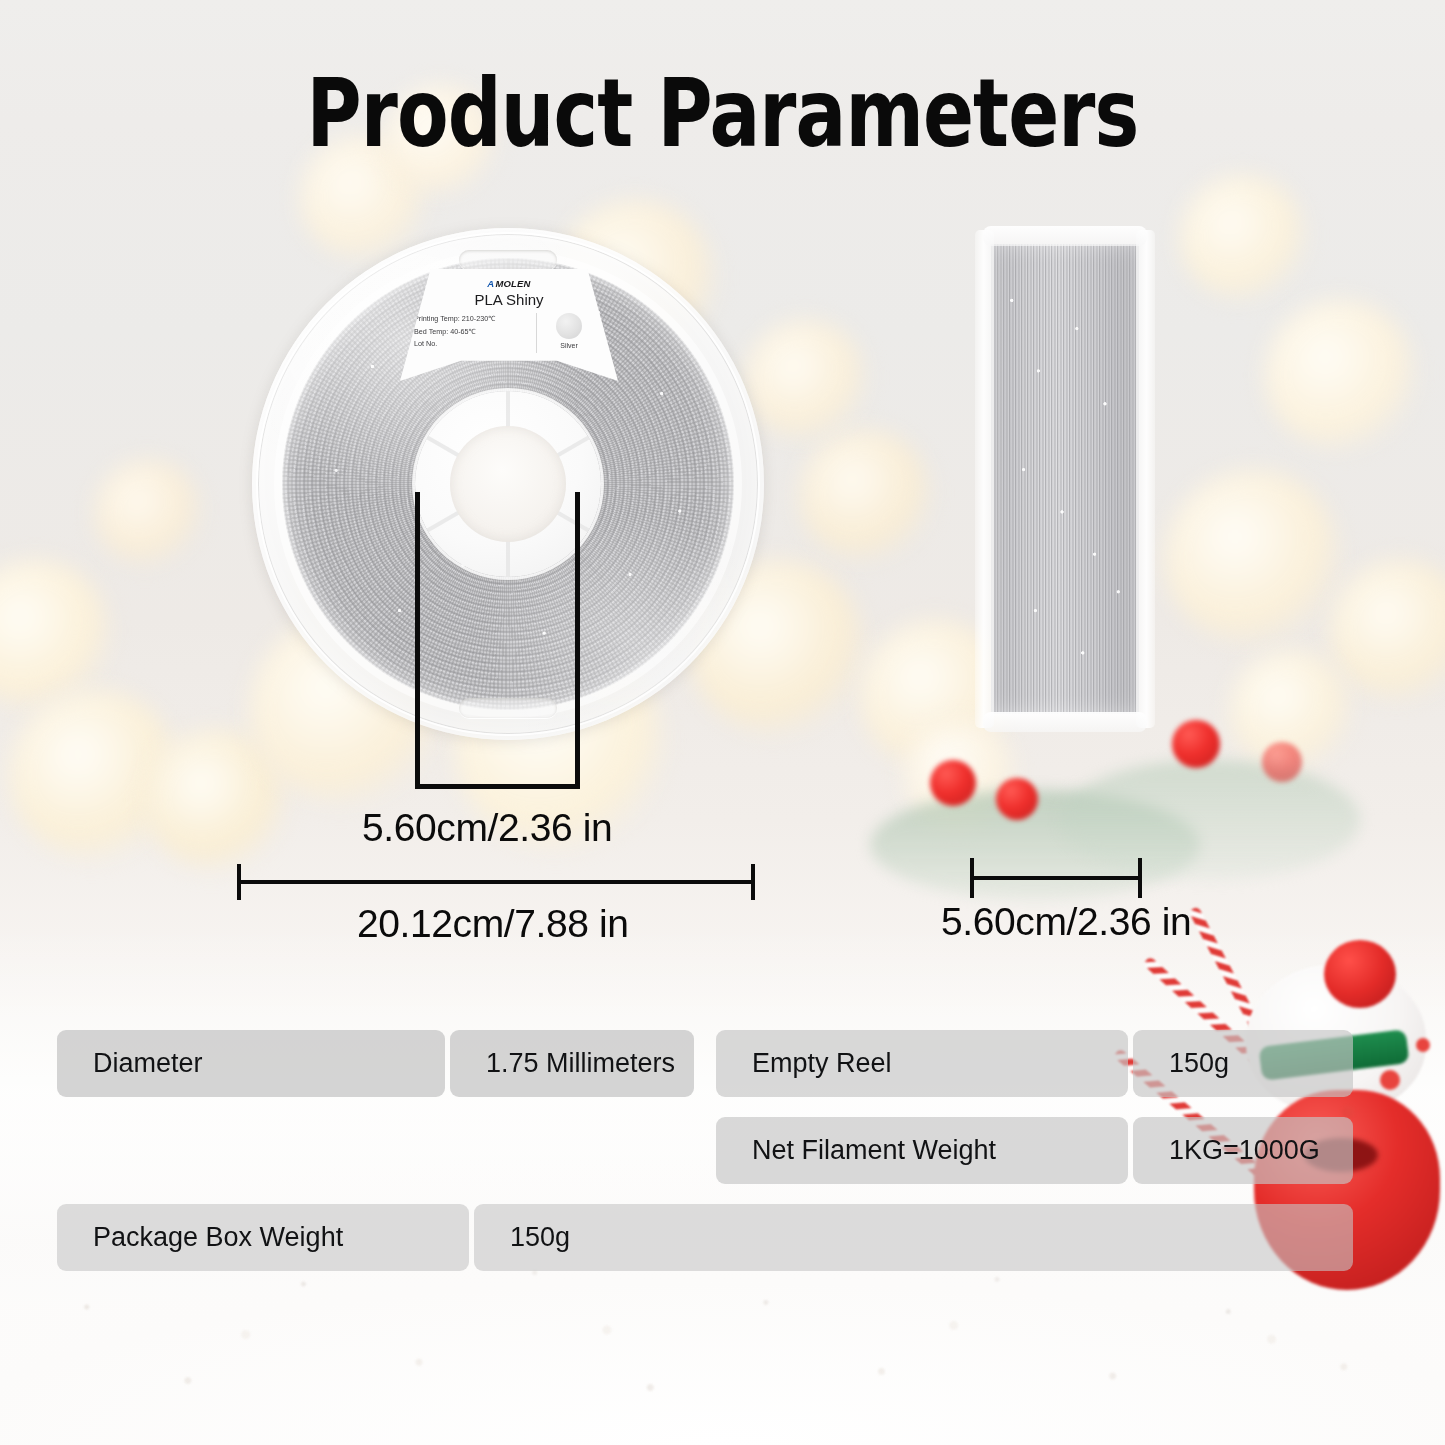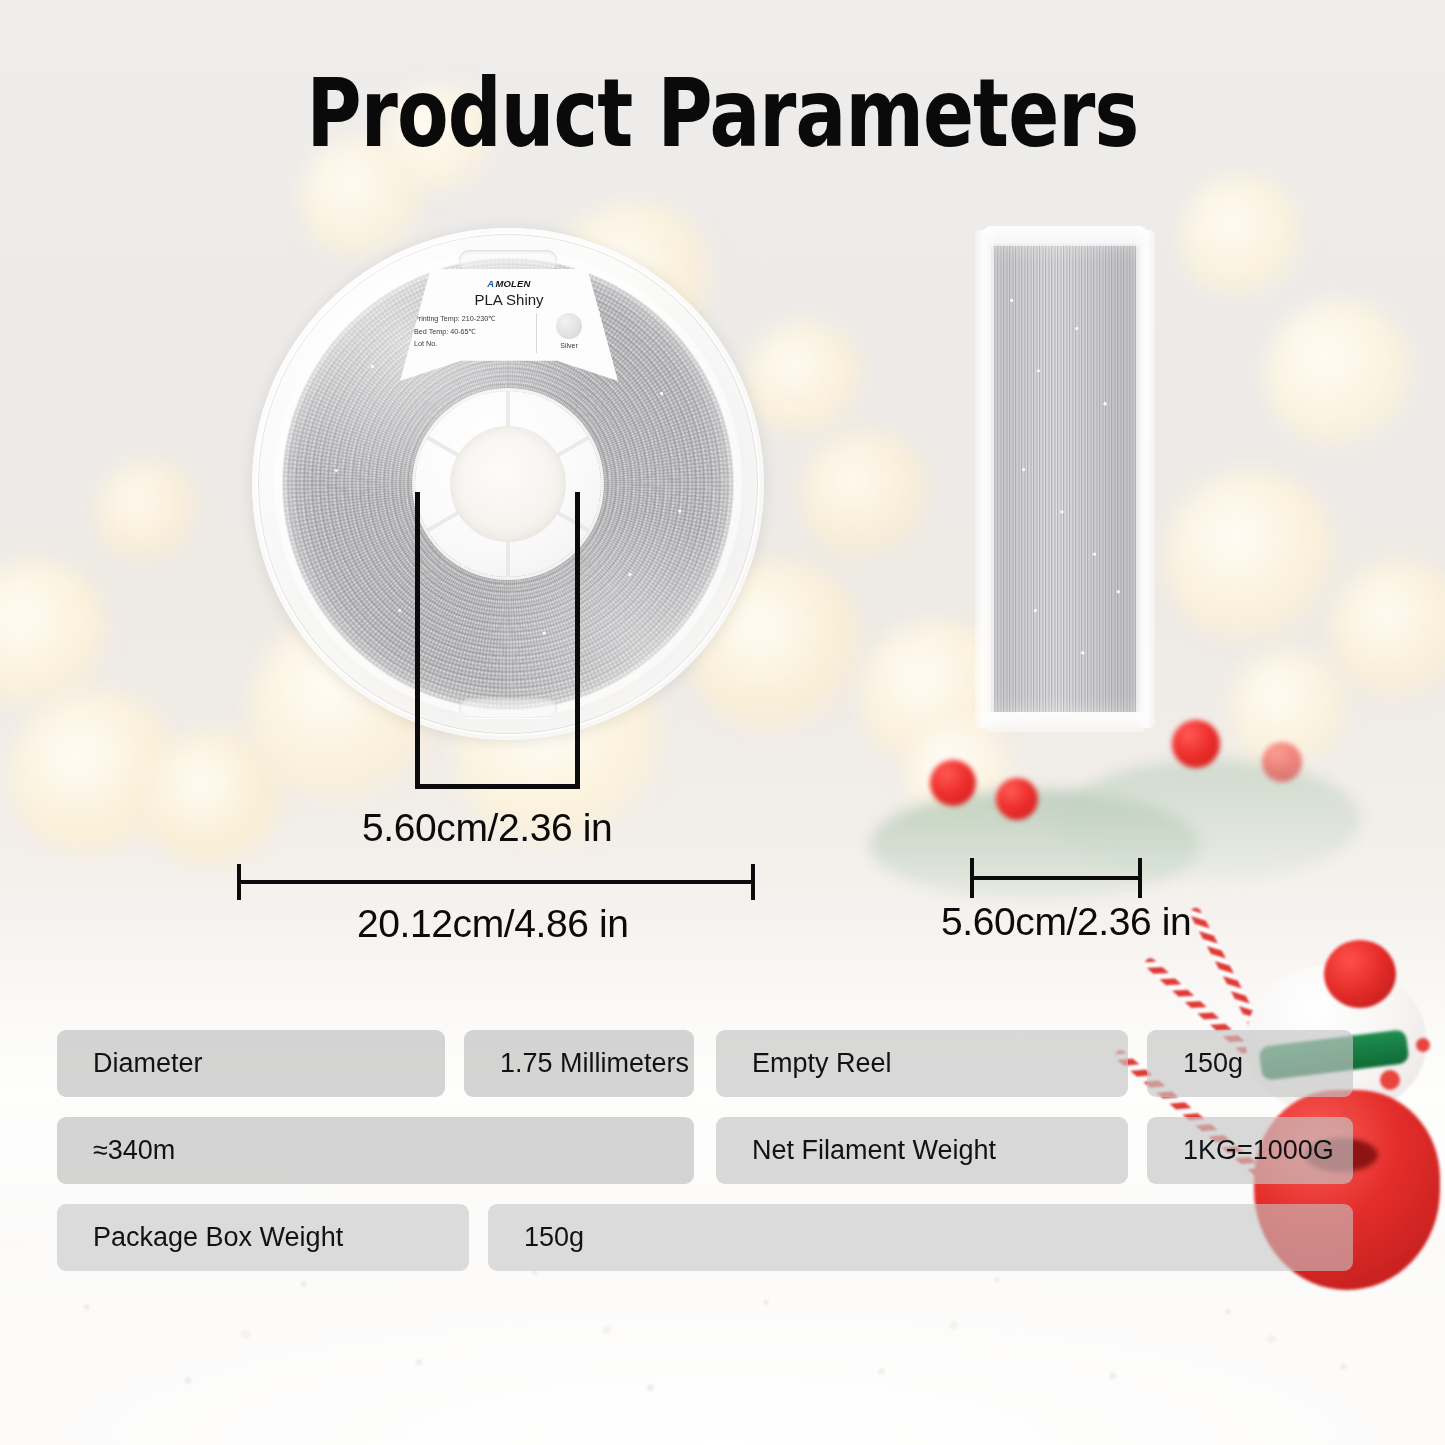--- a/index.html
+++ b/index.html
@@ -370,21 +370,21 @@
     width: 1296px;
   }
   .spec-row {
     display: flex;
     gap: 22px;
     margin-bottom: 20px;
   }
   .spec-col {
     display: flex;
     flex: 1;
-    gap: 19px;
+    gap: 5px;
   }
   .spec-key, .spec-val {
     background: rgba(200,200,200,.78);
     border-radius: 9px;
     height: 67px;
     display: flex;
     align-items: center;
     font-size: 27px;
     color: #111214;
   }
@@ -497,21 +497,21 @@
   </div>
 
   <div class="mline" style="left:415px; top:492px; width:5px;   height:297px;"></div>
   <div class="mline" style="left:575px; top:492px; width:5px;   height:297px;"></div>
   <div class="mline" style="left:415px; top:784px; width:165px; height:5px;"></div>
   <div class="mlabel" style="left:362px; top:806px;">5.60cm/2.36 in</div>
 
   <div class="mline" style="left:237px; top:880px; width:518px; height:4px;"></div>
   <div class="mline" style="left:237px; top:864px; width:4px;   height:36px;"></div>
   <div class="mline" style="left:751px; top:864px; width:4px;   height:36px;"></div>
-  <div class="mlabel" style="left:357px; top:902px;">20.12cm/4.86 in</div>
+  <div class="mlabel" style="left:357px; top:902px;">20.12cm/7.88 in</div>
 
   <div class="mline" style="left:970px;  top:876px; width:172px; height:4px;"></div>
   <div class="mline" style="left:970px;  top:858px; width:4px;   height:40px;"></div>
   <div class="mline" style="left:1138px; top:858px; width:4px;   height:40px;"></div>
   <div class="mlabel" style="left:941px; top:900px;">5.60cm/2.36 in</div>
 
   <div class="spec-table">
 
     <div class="spec-row r1">
       <div class="spec-col left">
@@ -519,21 +519,20 @@
         <div class="spec-val">1.75 Millimeters</div>
       </div>
       <div class="spec-col right">
         <div class="spec-key">Empty Reel</div>
         <div class="spec-val">150g</div>
       </div>
     </div>
 
     <div class="spec-row r2">
       <div class="spec-col left">
-        <div class="spec-val">≈340m</div>
       </div>
       <div class="spec-col right">
         <div class="spec-key">Net Filament Weight</div>
         <div class="spec-val">1KG=1000G</div>
       </div>
     </div>
 
     <div class="spec-row r3">
       <div class="spec-col right">
         <div class="spec-key">Package Box Weight</div>

